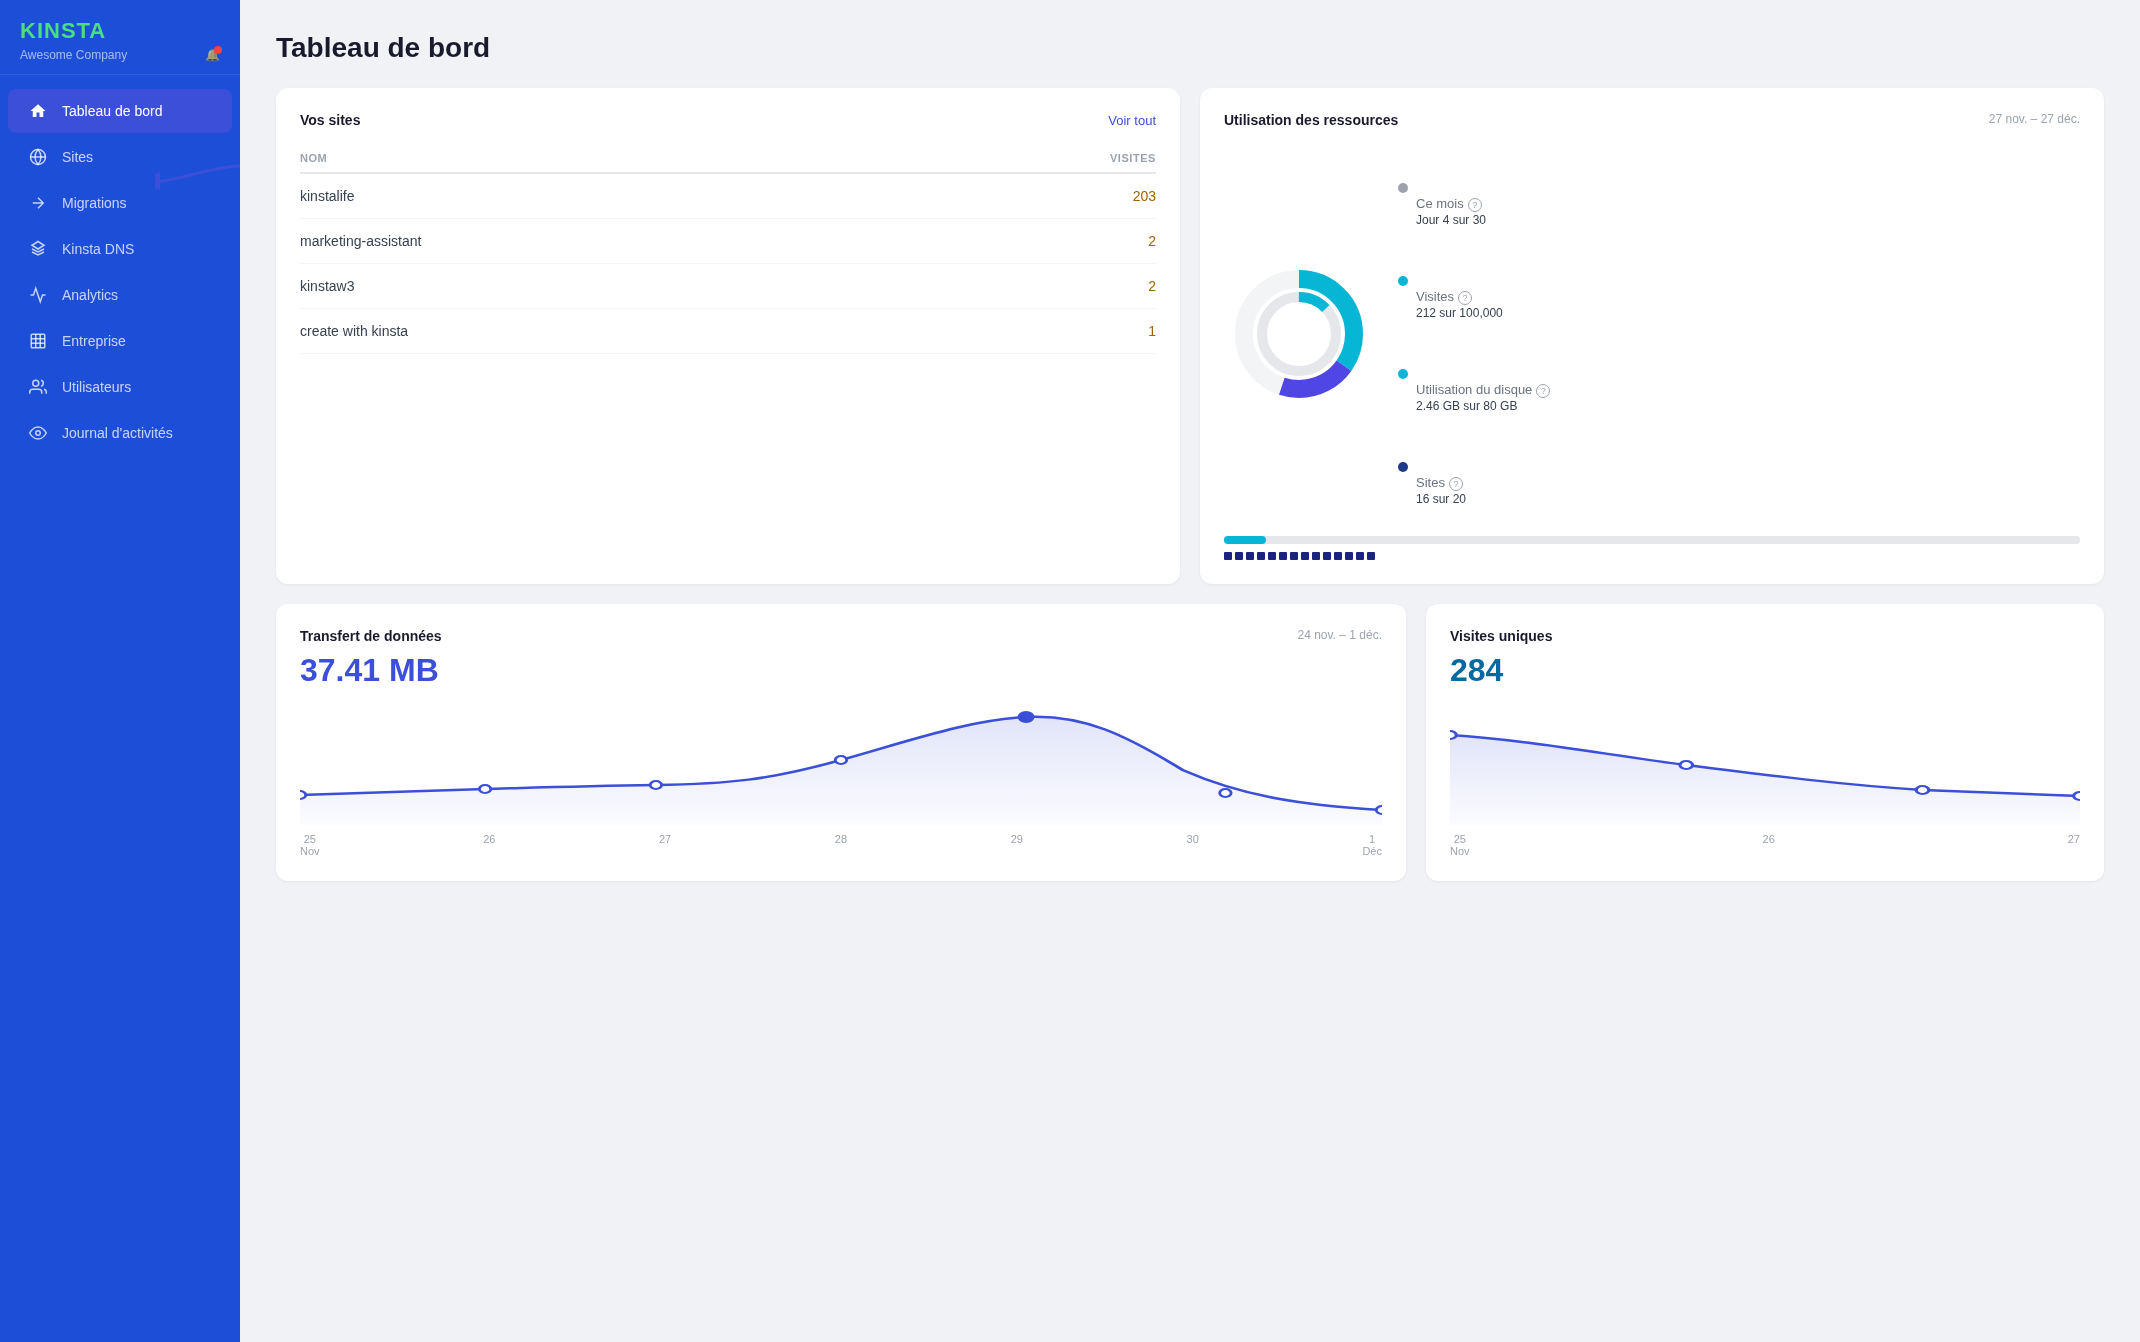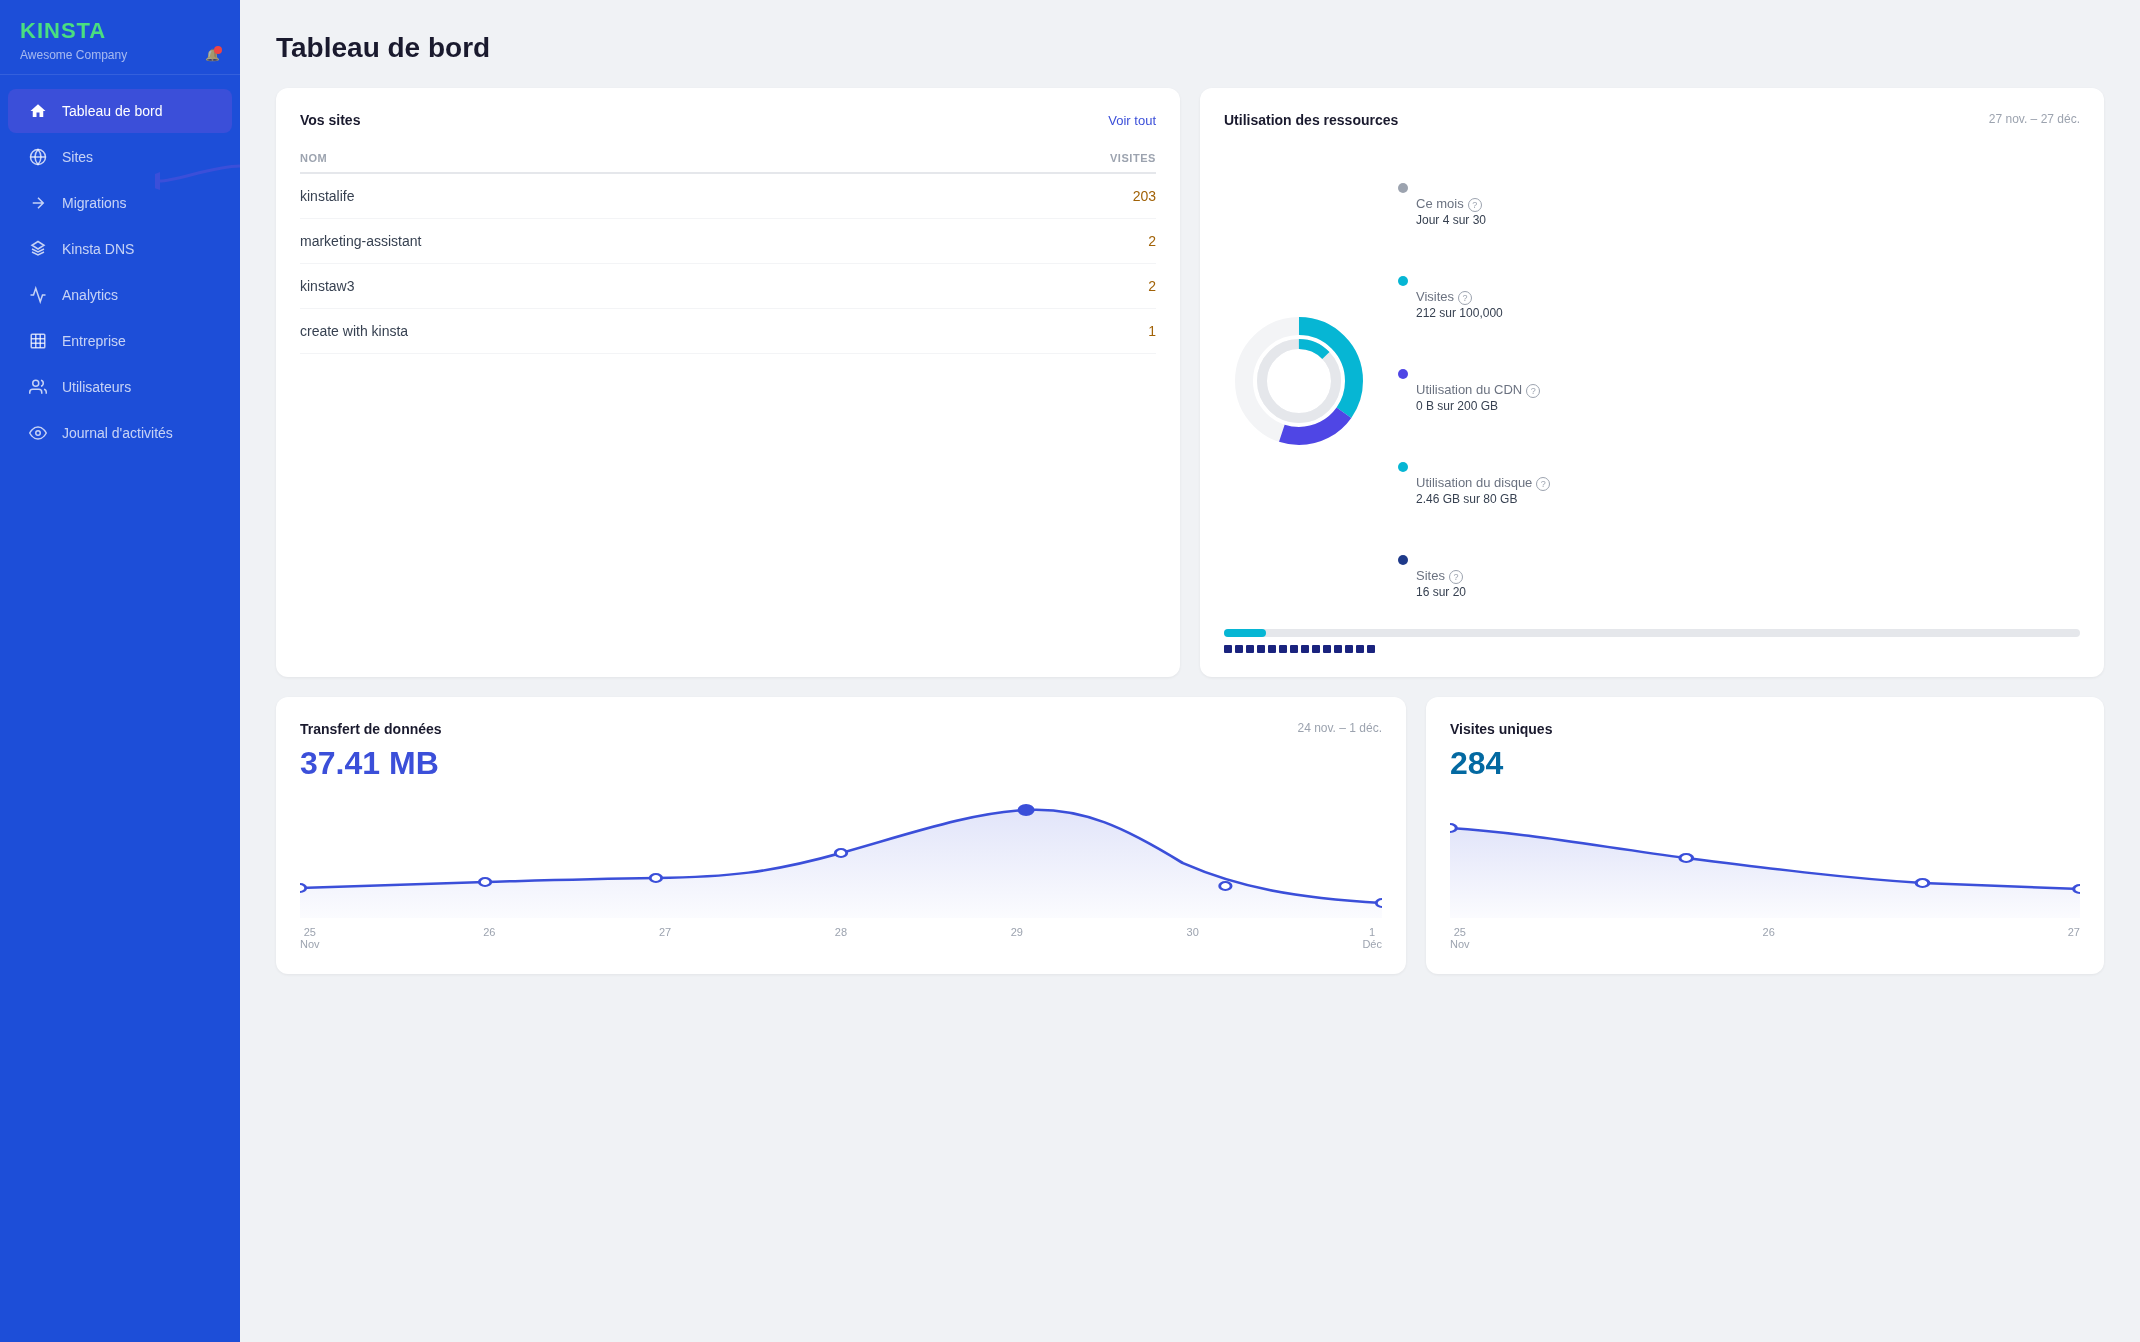--- a/index.html
+++ b/index.html
@@ -431,27 +431,20 @@
     </span>
   </div>
             <div class="legend-item">
     <span class="legend-dot" style="background:#06b6d4"></span>
     <span class="legend-info">
       <span class="legend-label">Visites<span class="question-icon">?</span></span>
       <span class="legend-value">212 sur 100,000</span>
     </span>
   </div>
             <div class="legend-item">
-    <span class="legend-dot" style="background:#4f46e5"></span>
-    <span class="legend-info">
-      <span class="legend-label">Utilisation du CDN<span class="question-icon">?</span></span>
-      <span class="legend-value">0 B sur 200 GB</span>
-    </span>
-  </div>
-            <div class="legend-item">
     <span class="legend-dot" style="background:#06b6d4"></span>
     <span class="legend-info">
       <span class="legend-label">Utilisation du disque<span class="question-icon">?</span></span>
       <span class="legend-value">2.46 GB sur 80 GB</span>
     </span>
   </div>
             <div class="legend-item">
     <span class="legend-dot" style="background:#1e3a8a"></span>
     <span class="legend-info">
       <span class="legend-label">Sites<span class="question-icon">?</span></span>

